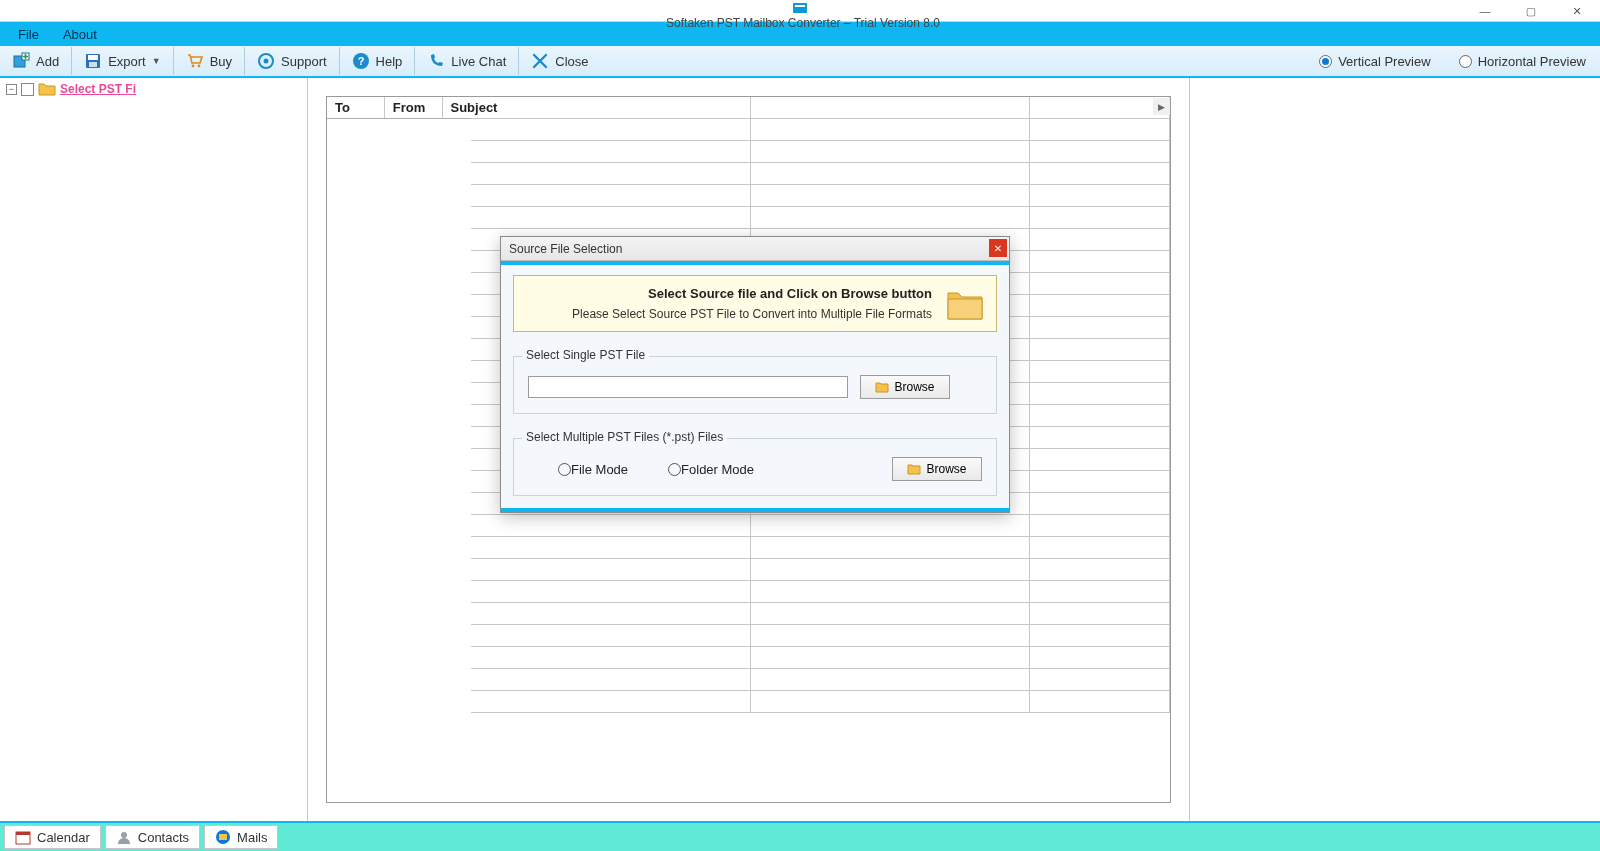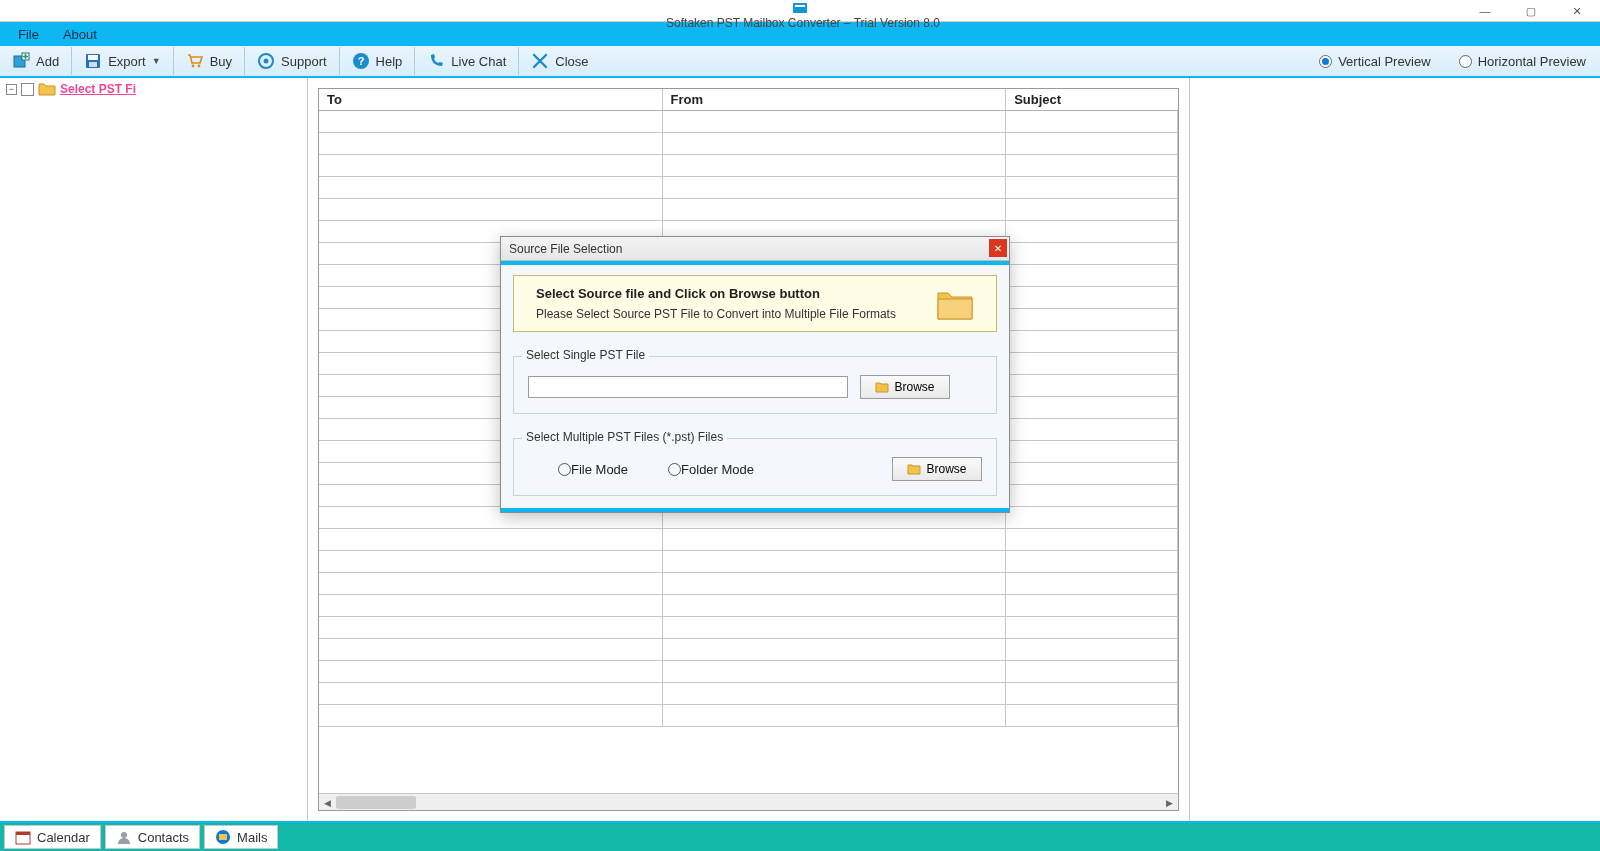--- a/index.html
+++ b/index.html
@@ -31,53 +31,53 @@
 
 .tree-panel { width: 308px; border-right: 1px solid #c7c7c7; background: #fff; padding: 4px 6px; }
 .tree-root { display: flex; align-items: center; font-size: 12px; gap: 4px; }
 .tree-toggle { width: 11px; height: 11px; border: 1px solid #888; font-size: 9px; line-height: 9px; text-align: center; color: #555; }
 .tree-checkbox { width: 13px; height: 13px; border: 1px solid #888; background: #fff; }
 .tree-folder { width: 18px; height: 14px; display: inline-flex; }
 .tree-label { font-weight: bold; color: #ec4899; white-space: nowrap; overflow: hidden; width: 230px; text-decoration: underline; }
 
 
 .grid-panel { flex: 1; border-right: 1px solid #c7c7c7; display: flex; flex-direction: column; }
-.grid-wrap { margin: 10px; border: 1px solid #9a9a9a; flex: 1; overflow: hidden; display: flex; flex-direction: column; }
+.grid-wrap { margin: 18px; border: 1px solid #9a9a9a; flex: 1; overflow: hidden; display: flex; flex-direction: row; }
 .grid-header { display: flex; height: 22px; background: #fff; border-bottom: 1px solid #b0b0b0; }
 .grid-header .col { font-size: 13px; font-weight: bold; color: #222; padding: 2px 8px; border-right: 1px solid #c7c7c7; display: flex; align-items: center; }
 .grid-body { flex: 1; overflow: auto; }
 .grid-row { height: 22px; border-bottom: 1px solid #c7c7c7; display: flex; }
 .grid-row .cell { border-right: 1px solid #c7c7c7; }
 .grid-scroll-x { height: 17px; background: #f0f0f0; border-top: 1px solid #c7c7c7; position: relative; }
 .grid-scroll-thumb { position: absolute; left: 17px; top: 2px; height: 13px; width: 80px; background: #cdcdcd; border-radius: 2px; }
 .grid-scroll-arrow { position: absolute; top: 0; width: 17px; height: 17px; background: #f0f0f0; display: flex; align-items: center; justify-content: center; font-size: 9px; color: #666; }
 
 
 .preview-panel { width: 410px; background: #fff; display: flex; flex-direction: column; }
 .preview-top { padding: 8px 12px 6px 12px; min-height: 116px; position: relative; }
 .avatar { width: 44px; height: 44px; border-radius: 22px; background: #f8d9b8; display: flex; align-items: flex-end; justify-content: center; overflow: hidden; }
 .show-more { position: absolute; right: 12px; bottom: 4px; color: #0020cc; font-size: 12px; font-weight: bold; text-decoration: underline; cursor: default; }
 .preview-tabs { display: flex; gap: 14px; padding: 0 8px; border-bottom: 1px solid #c7c7c7; font-size: 12px; }
 .preview-tab { padding: 2px 2px 4px 2px; color: #333; font-weight: bold; cursor: default; }
 .preview-tab:not(.active) { font-weight: normal; }
 .preview-body { flex: 1; }
 
 
-.bottom-tabs { height: 30px; border-top: 2px solid #0fb7f2; background: #14b8a6; display: flex; align-items: center; padding: 2px 4px; gap: 4px; }
+.bottom-tabs { height: 30px; border-top: 2px solid #0fb7f2; background: #5eead4; display: flex; align-items: center; padding: 2px 4px; gap: 4px; }
 .bottom-tab { display: flex; align-items: center; gap: 6px; font-size: 13px; color: #333; padding: 3px 10px; border: 1px solid #c7c7c7; background: #fff; cursor: default; }
 .bottom-tab .bicon { width: 16px; height: 16px; display: inline-flex; align-items: center; justify-content: center; }
 
 
 .dialog-backdrop { position: absolute; left: 0; top: 12px; width: 100%; height: 100%; pointer-events: none; }
 .dialog { position: absolute; left: 500px; top: 224px; width: 510px; background: #f4f7fb; border: 1px solid #8a8a8a; box-shadow: 0 4px 16px rgba(0,0,0,0.25); pointer-events: auto; }
 .dialog-title { height: 24px; background: linear-gradient(#f4f4f4, #e6e6e6); border-bottom: 1px solid #bcbcbc; display: flex; align-items: center; padding-left: 8px; font-size: 12px; color: #333; position: relative; }
 .dialog-close { position: absolute; right: 2px; top: 2px; width: 18px; height: 18px; background: #d9381e; color: #fff; font-size: 10px; display: flex; align-items: center; justify-content: center; cursor: default; }
 .dialog-accent { height: 4px; background: #0fb7f2; }
 .dialog-body { padding: 10px 12px 12px 12px; }
-.info-box { border: 1px solid #c7b96c; background: #fffde6; padding: 10px 22px; display: flex; gap: 14px; align-items: center; }
+.info-box { border: 1px solid #c7b96c; background: #fffde6; padding: 10px 12px; display: flex; gap: 14px; align-items: center; text-align: right; }
 .info-text { flex: 1; }
 .info-text .hdr { font-weight: bold; font-size: 13px; color: #222; margin-bottom: 6px; }
 .info-text .sub { font-size: 12px; color: #333; }
 .info-folder { width: 38px; height: 34px; }
 .group { border: 1px solid #c8d3df; margin-top: 24px; padding: 18px 14px 14px 14px; position: relative; }
 .group-label { position: absolute; top: -9px; left: 8px; background: #f4f7fb; padding: 0 4px; font-size: 12px; color: #333; }
 .row { display: flex; align-items: center; gap: 12px; }
 .text-input { flex: 1; height: 22px; border: 1px solid #9b9b9b; background: #fff; max-width: 320px; }
 .browse-btn { height: 24px; width: 90px; border: 1px solid #9b9b9b; background: linear-gradient(#fafafa,#e9e9e9); font-size: 12px; display: flex; align-items: center; justify-content: center; gap: 5px; cursor: default; }
 .browse-btn svg { width: 14px; height: 12px; }

